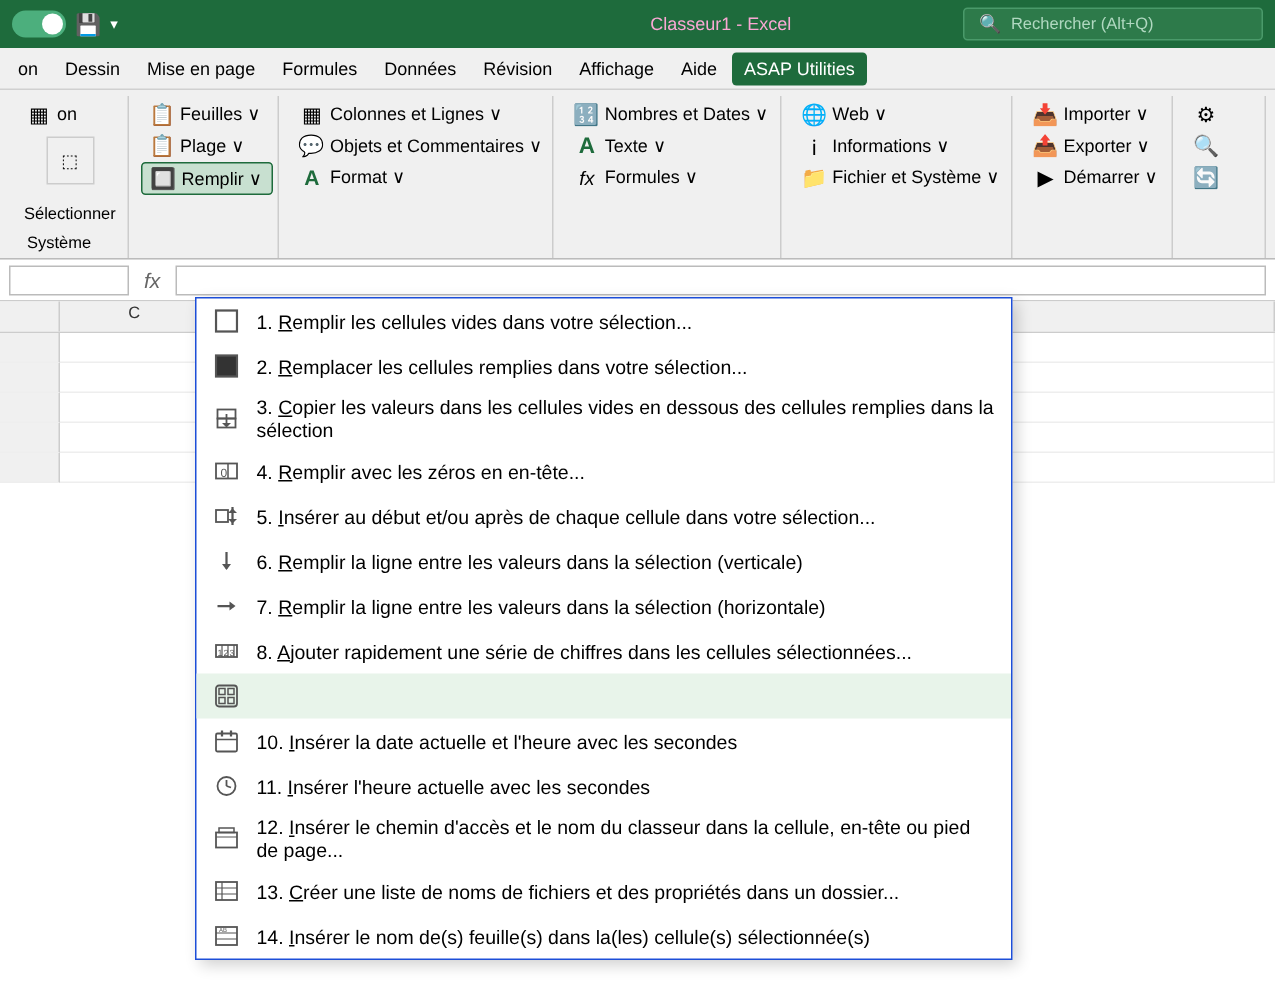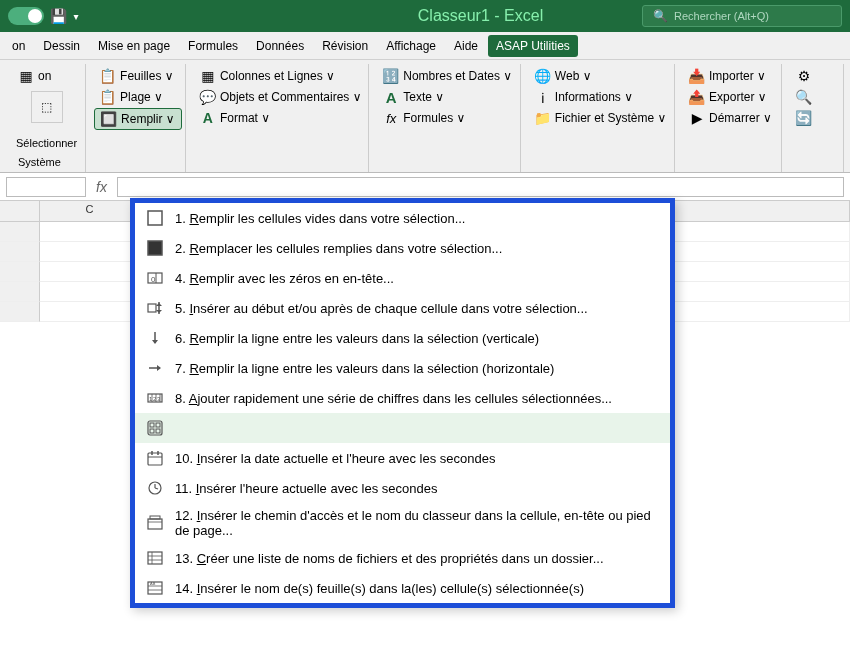--- a/index.html
+++ b/index.html
@@ -10,21 +10,21 @@
       background: #1e6b3c;
       height: 32px;
       display: flex;
       align-items: center;
       padding: 0 8px;
       color: white;
       font-size: 12px;
       gap: 6px;
     }
     .title-bar-left { display: flex; align-items: center; gap: 6px; flex: 1; }
-    .title-bar-title { flex: 1; text-align: center; font-size: 16px; color: #86efac; }
+    .title-bar-title { flex: 1; text-align: center; font-size: 12px; color: #f9a8d4; }
     .toggle-btn {
       background: #4caf7d;
       border-radius: 10px;
       width: 36px;
       height: 18px;
       position: relative;
       cursor: pointer;
     }
     .toggle-btn::after {
       content: '';
@@ -196,21 +196,21 @@
       border-bottom: 1px solid #eee;
     }
 
     
     .dropdown-menu {
       position: absolute;
       top: 138px;
       left: 130px;
       width: 545px;
       background: white;
-      border: 5px solid #1d4ed8;
+      border: 1px solid #1d4ed8;
       box-shadow: 3px 3px 10px rgba(0,0,0,0.2);
       z-index: 1000;
       font-size: 13px;
     }
     .dropdown-item {
       display: flex;
       align-items: center;
       padding: 5px 10px;
       cursor: pointer;
       gap: 10px;
@@ -391,20 +391,33 @@
       <div class="dropdown-icon">
         <svg width="16" height="16">
             <rect x="1" y="1" width="14" height="14" fill="#333" stroke="#555" stroke-width="1.5"></rect>
           </svg>
       </div>
       <div class="dropdown-text">
         <span>2. </span><span style="text-decoration:underline;">R</span><span>emplacer les cellules remplies dans votre sélection...</span>
       </div>
     </div>
 
+    <div class="dropdown-item">
+      <div class="dropdown-icon">
+        <svg width="16" height="16">
+          <rect x="2" y="2" width="12" height="6" fill="none" stroke="#555" stroke-width="1.2"></rect>
+          <rect x="2" y="8" width="12" height="6" fill="none" stroke="#555" stroke-width="1.2"></rect>
+          <line x1="8" y1="5" x2="8" y2="12" stroke="#555" stroke-width="1.2"></line>
+          <polygon points="5,11 8,14 11,11" fill="#555"></polygon>
+        </svg>
+      </div>
+      <div class="dropdown-text">
+        <span>3. </span><span style="text-decoration:underline;">C</span><span>opier les valeurs dans les cellules vides en dessous des cellules remplies dans la sélection</span>
+      </div>
+    </div>
 
     <div class="dropdown-item">
       <div class="dropdown-icon">
         <svg width="16" height="16">
           <rect x="1" y="3" width="14" height="10" fill="none" stroke="#555" stroke-width="1.2"></rect>
           <text x="4" y="12" font-size="8" fill="#555">0</text>
           <line x1="9" y1="3" x2="9" y2="13" stroke="#555" stroke-width="1"></line>
         </svg>
       </div>
       <div class="dropdown-text">

